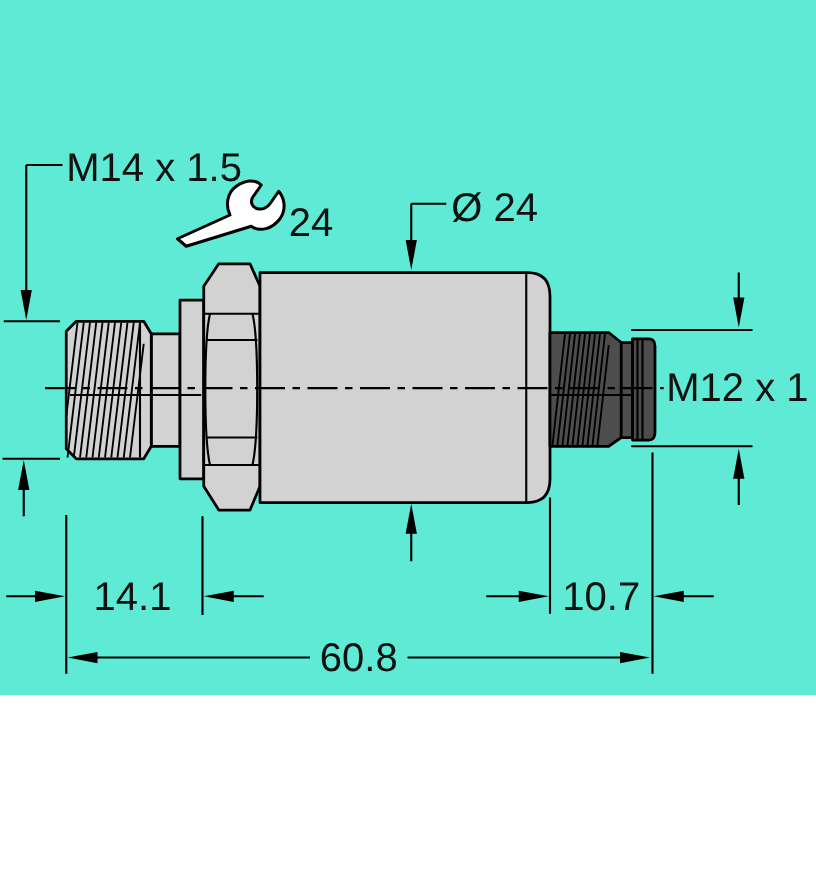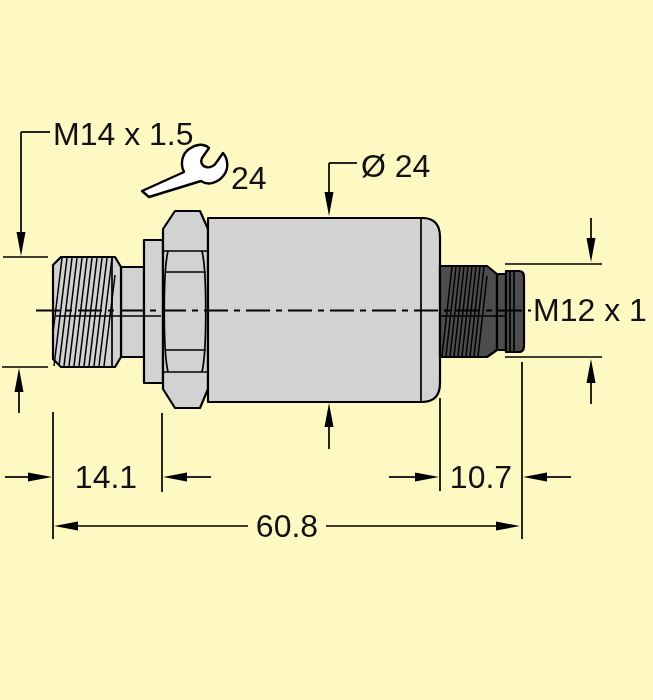--- a/index.html
+++ b/index.html
@@ -1,16 +1,16 @@
 <!DOCTYPE html>
 <html><head>
 <meta charset="utf-8">
 <style>
   html,body{margin:0;padding:0;background:#fff;}
-  .stage{width:653px;height:700px;background:#fef9c3;overflow:hidden;}
+  .stage{width:653px;height:556px;background:#5eead4;overflow:hidden;}
   svg{display:block;}
   .ol   { stroke-width:2.2; stroke-linejoin:round; stroke-linecap:round; }
   .edge { stroke-width:1.7; }
   .hatch{ stroke-width:1.5; fill:none; }
   .dim  { stroke-width:1.7; fill:none; stroke-linecap:butt; }
   .cl   { stroke-width:1.8; fill:none; stroke-dasharray:24 6 6 6; }
   .arrow{ stroke:none; }
   .txt  { font-family:"Liberation Sans","DejaVu Sans",sans-serif;
           font-size:32px; stroke:none; }
   .wrench{ stroke-width:2.4; stroke-linejoin:round; }

